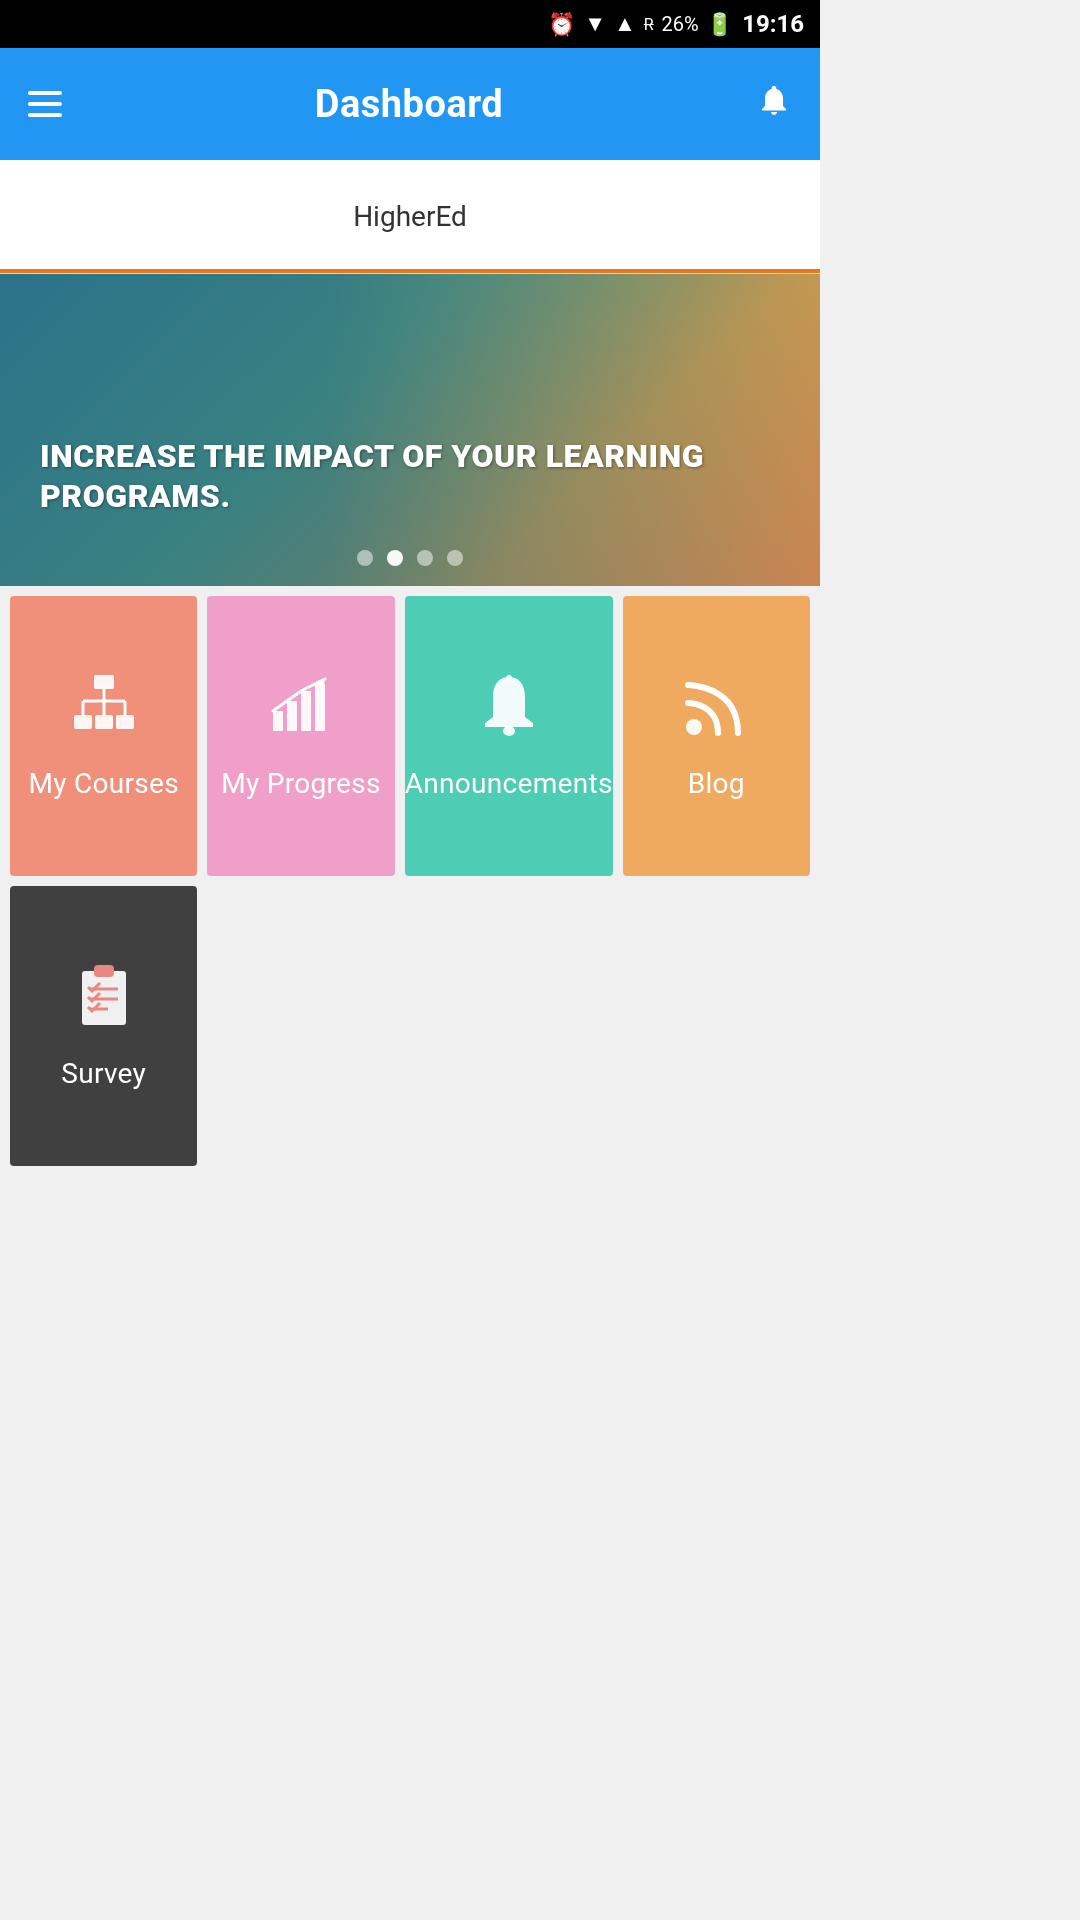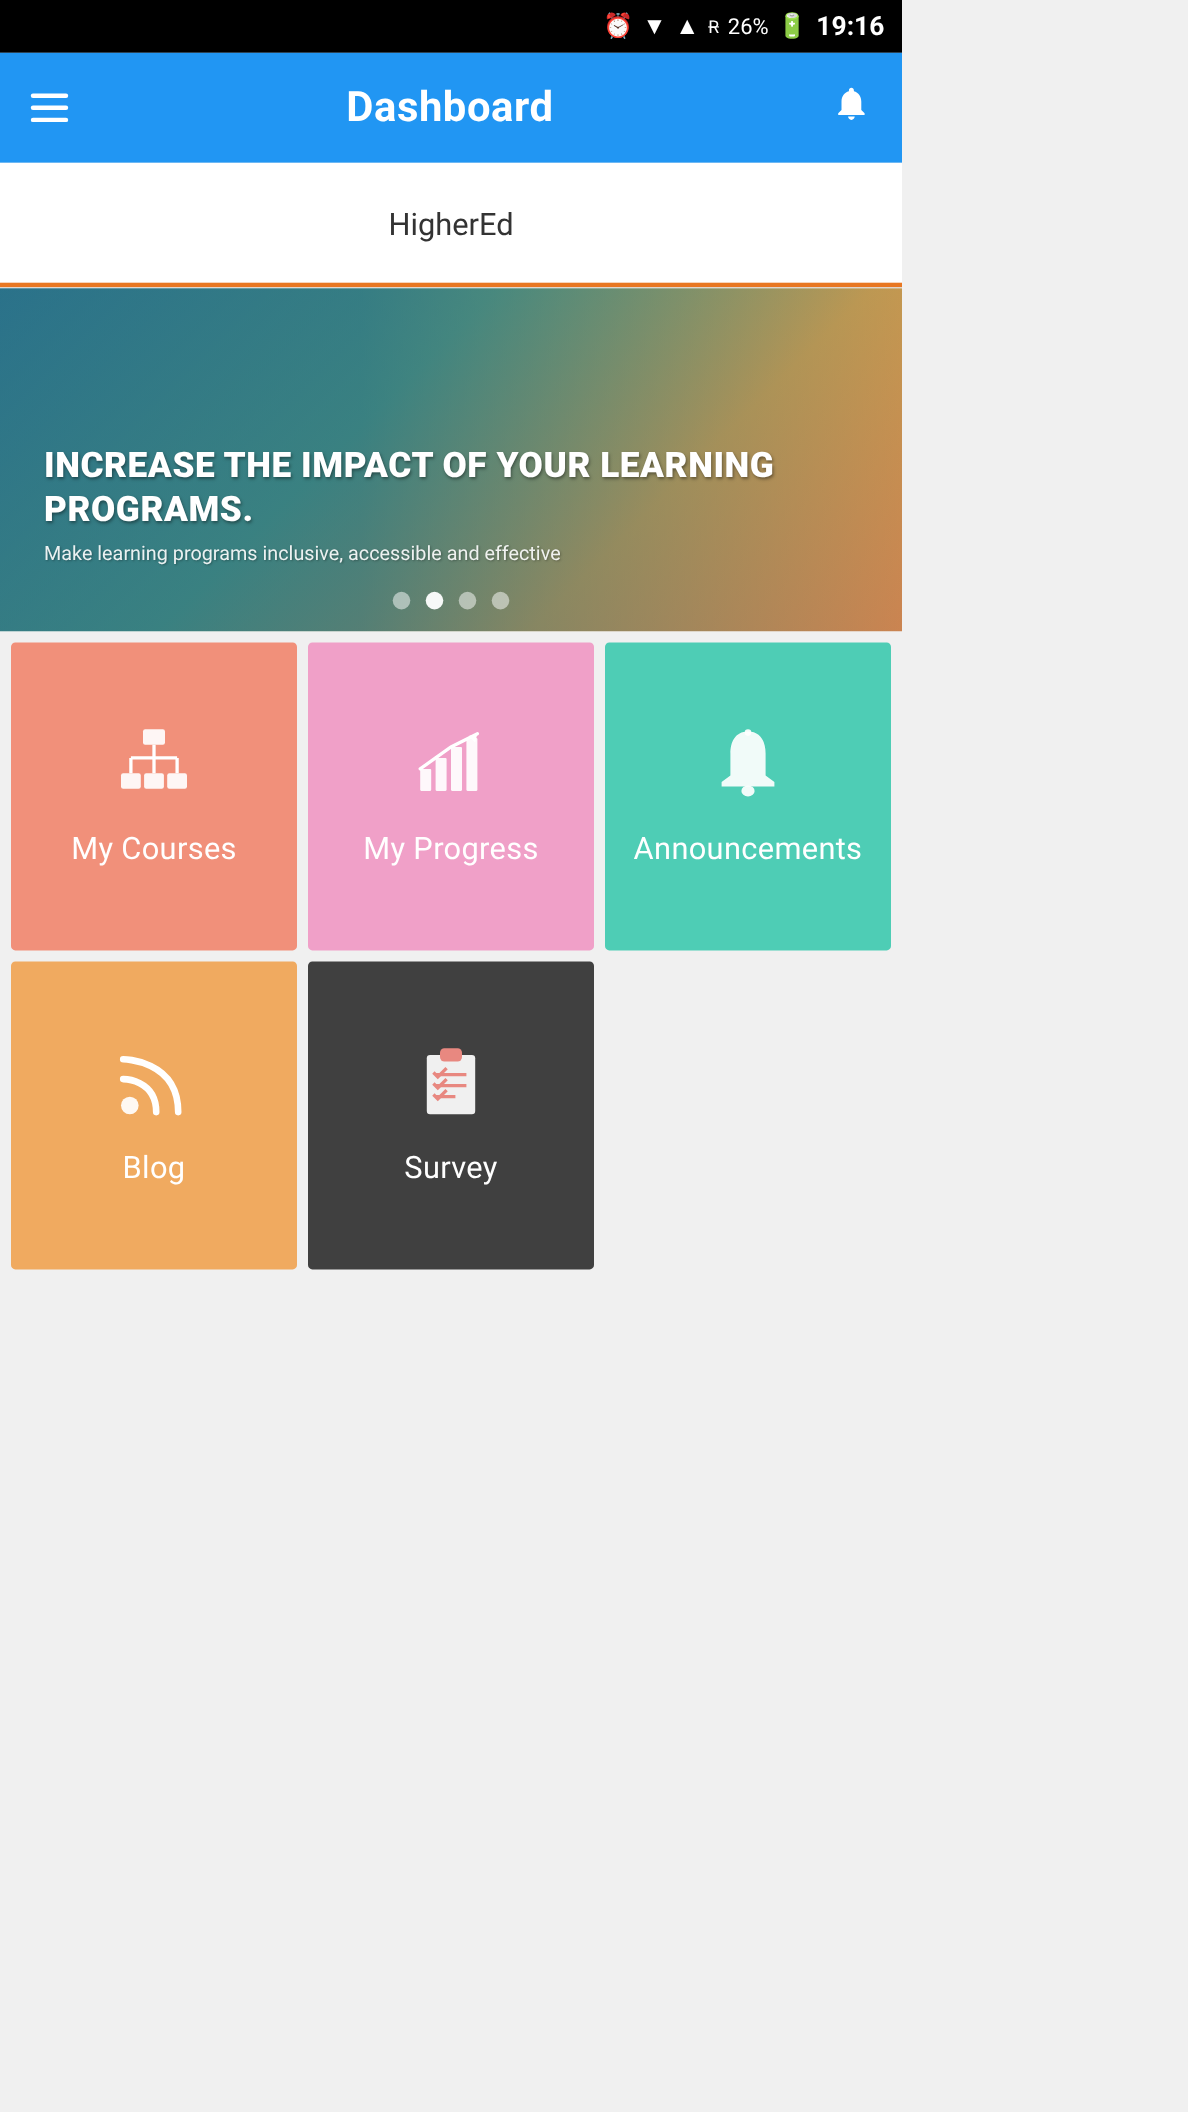--- a/index.html
+++ b/index.html
@@ -31,21 +31,21 @@
       gap: 8px;
     }
     .status-time {
       font-weight: bold;
       font-size: 24px;
     }
 
     
     .toolbar {
       background: #2196F3;
-      height: 100px;
+      height: 112px;
       display: flex;
       align-items: center;
       justify-content: space-between;
       padding: 0 28px;
     }
     .toolbar-title {
       color: #fff;
       font-size: 38px;
       font-weight: bold;
       letter-spacing: 0.5px;
@@ -155,21 +155,21 @@
       background: rgba(255,255,255,0.5);
       cursor: pointer;
     }
     .dot.active {
       background: rgba(255,255,255,0.95);
     }
 
     
     .grid {
       display: grid;
-      grid-template-columns: 1fr 1fr 1fr;
+      grid-template-columns: 1fr 1fr 1fr 1fr;
       gap: 10px;
       padding: 10px;
       background: #f0f0f0;
     }
     .tile {
       border-radius: 4px;
       display: flex;
       flex-direction: column;
       align-items: center;
       justify-content: center;
@@ -235,21 +235,20 @@
     <span>HigherEd</span>
   </div>
 </div>
 
 <div class="banner">
   <div class="banner-bg"></div>
 
   <div class="banner-overlay"></div>
   <div class="banner-content">
     <div class="banner-title">INCREASE THE IMPACT OF YOUR LEARNING PROGRAMS.</div>
-    <div class="banner-sub">Make learning programs inclusive, accessible and effective</div>
   </div>
   <div class="banner-dots">
     <div class="dot"></div>
     <div class="dot active"></div>
     <div class="dot"></div>
     <div class="dot"></div>
   </div>
 </div>
 
 <div class="grid">

